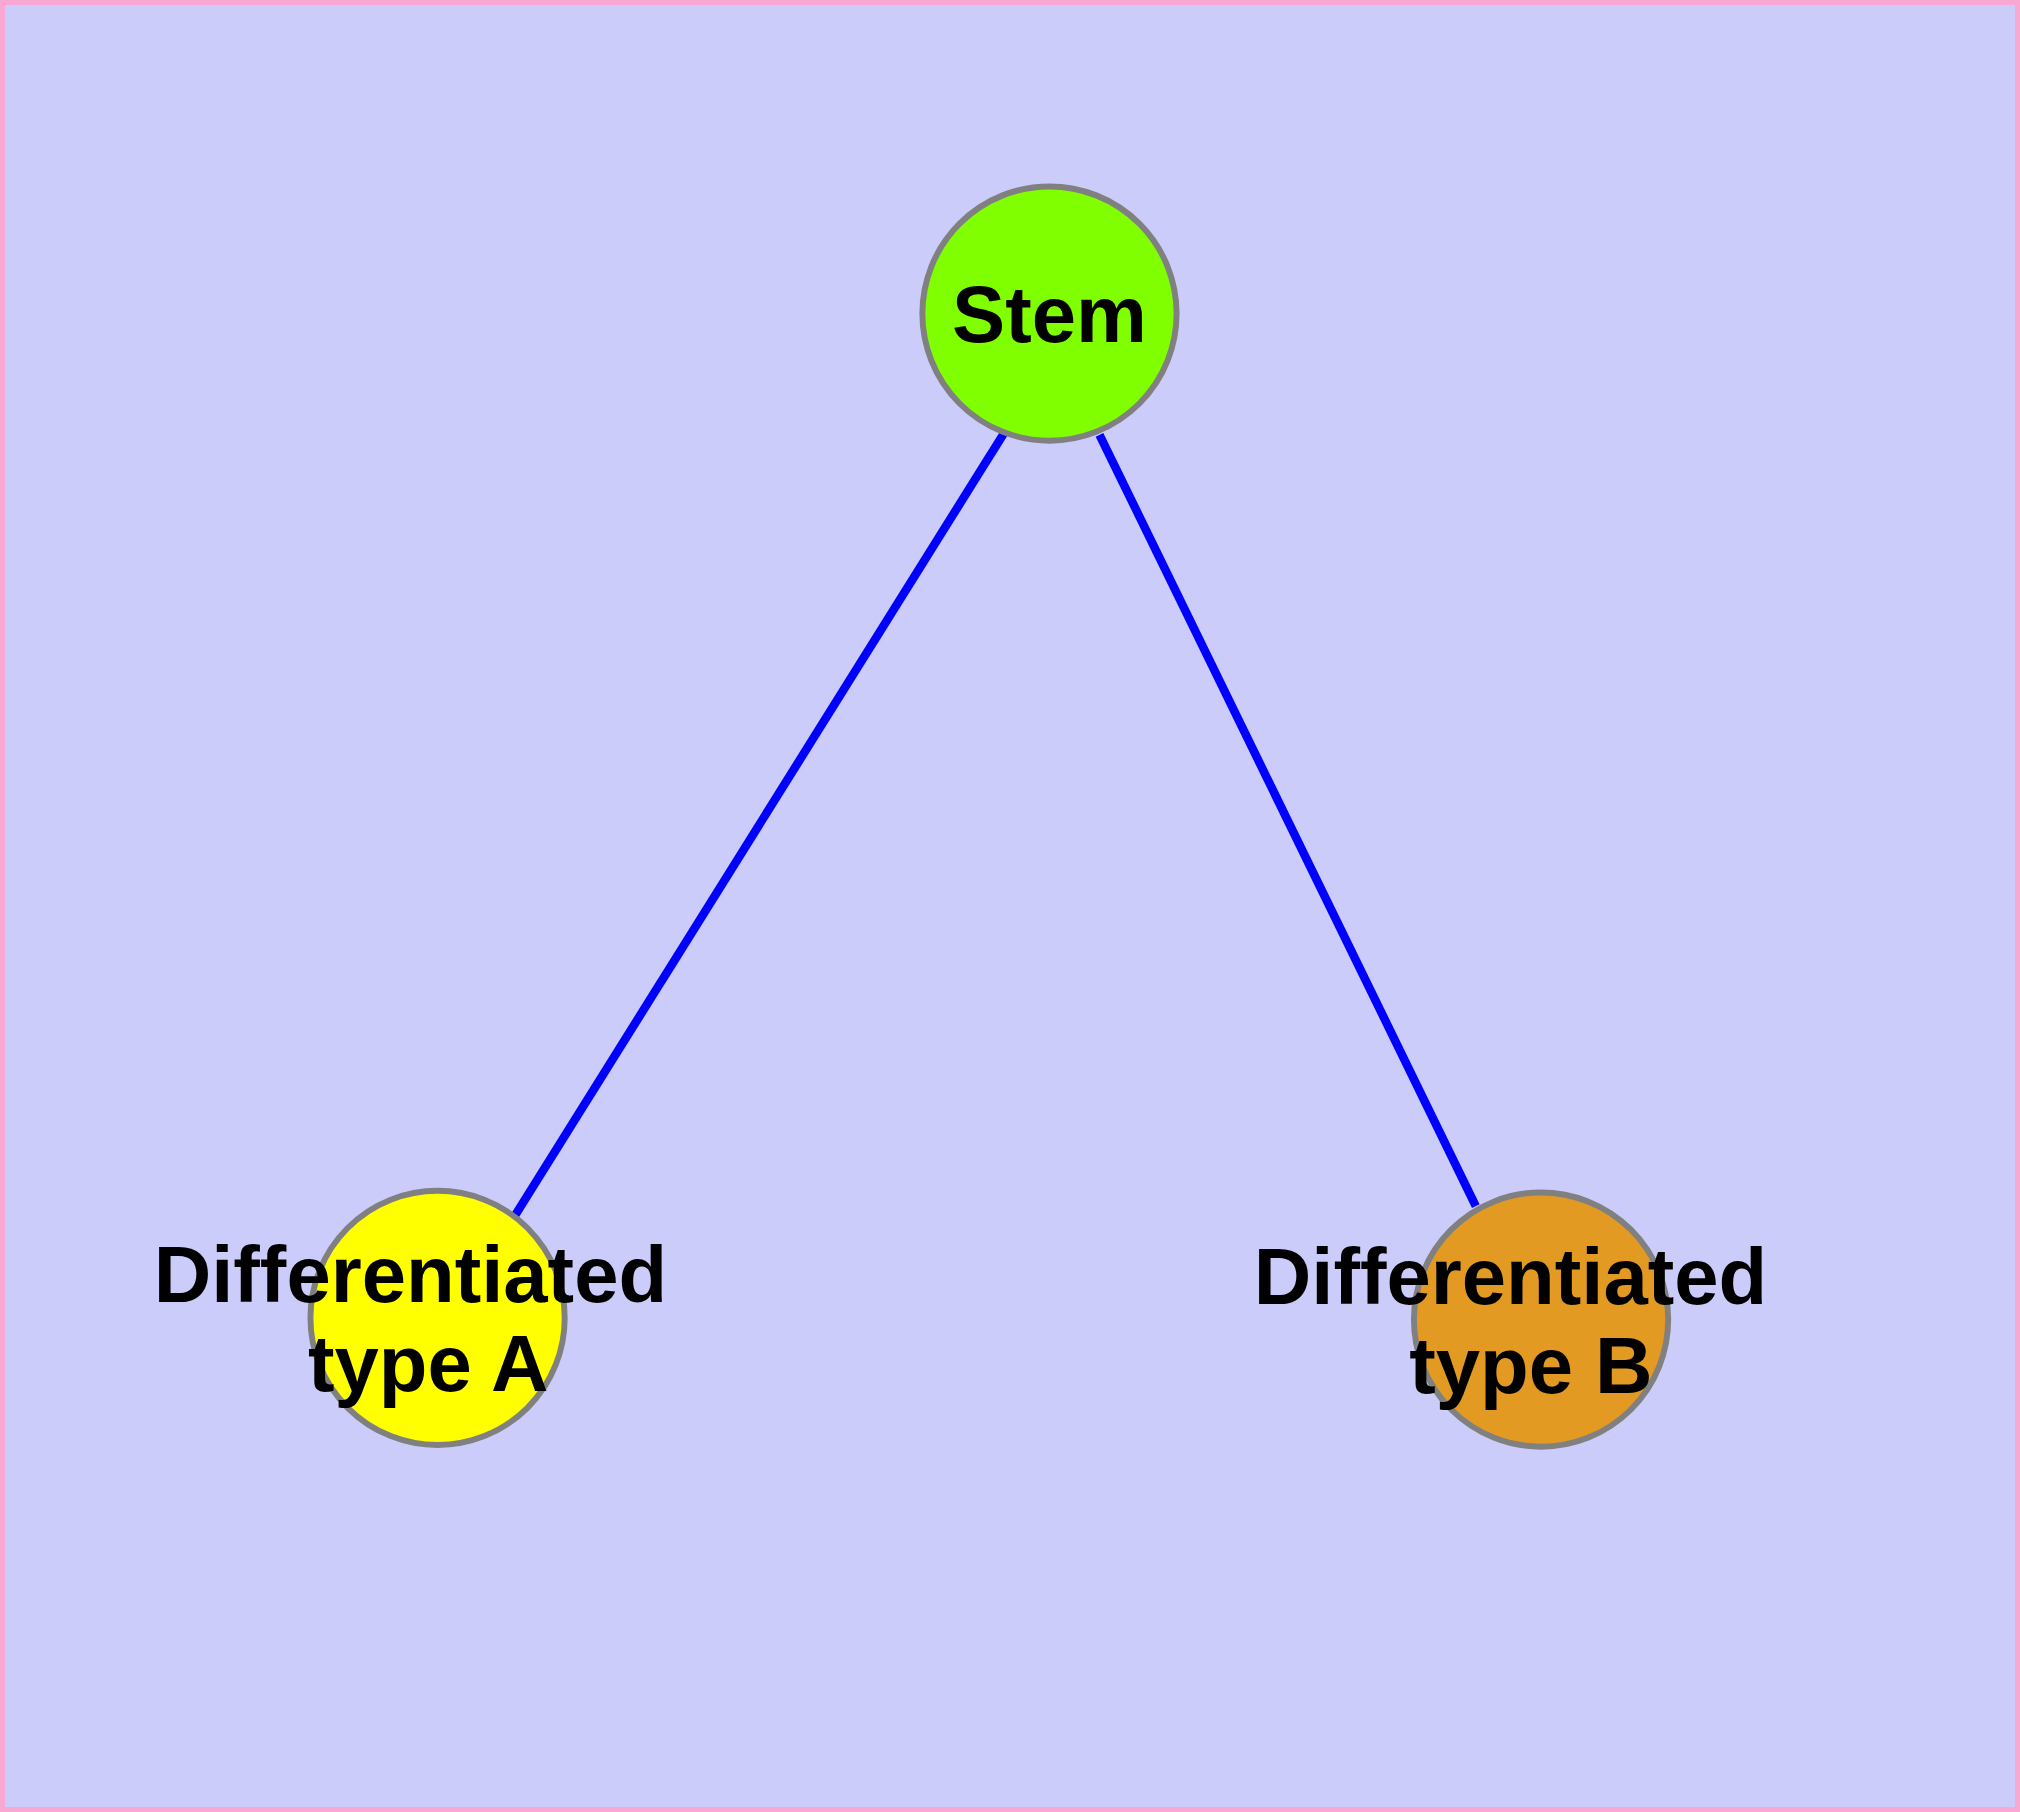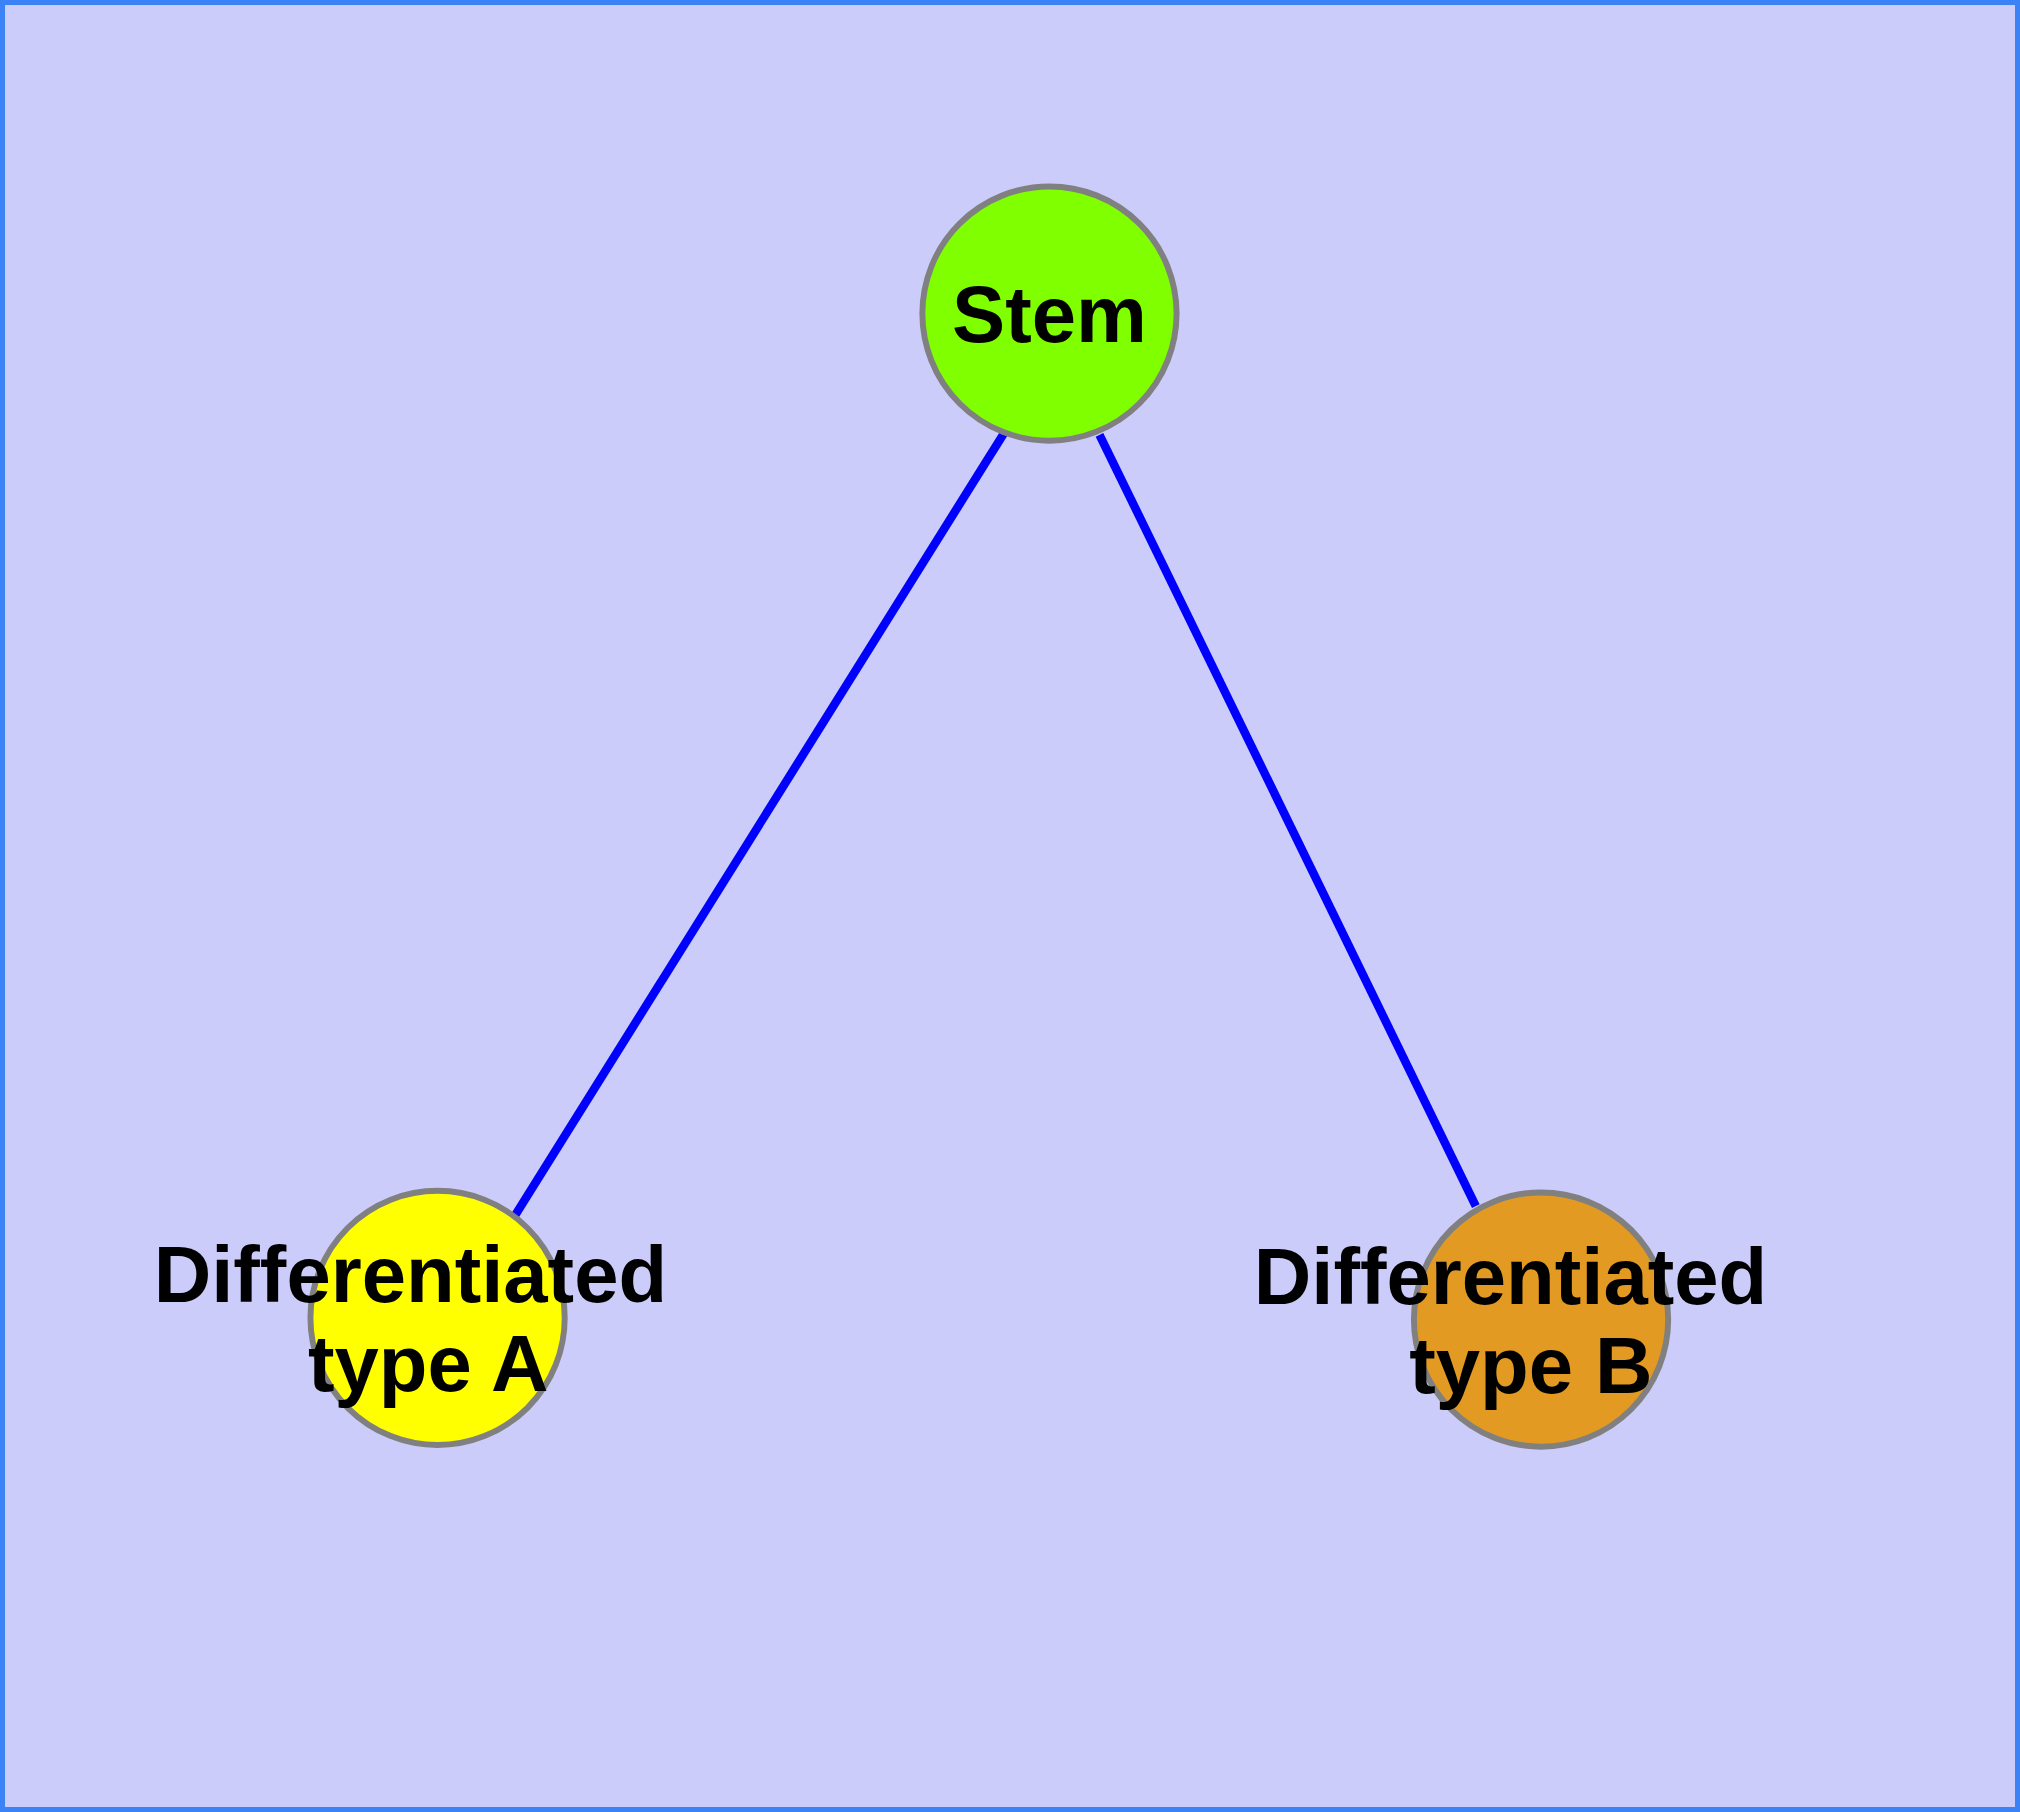--- a/index.html
+++ b/index.html
@@ -4,21 +4,21 @@
 <style>
   html, body {
     margin: 0;
     padding: 0;
     background: #ffffff;
   }
   #canvas {
     position: relative;
     width: 2021px;
     height: 1812px;
-    background: #3b82f6;
+    background: #f9a8d4;
     overflow: hidden;
     font-family: "Liberation Sans", sans-serif;
   }
   #plot-area {
     position: absolute;
     left: 5.1px;
     top: 5.1px;
     width: 2010px;
     height: 1802px;
     background: #ccccfb;

